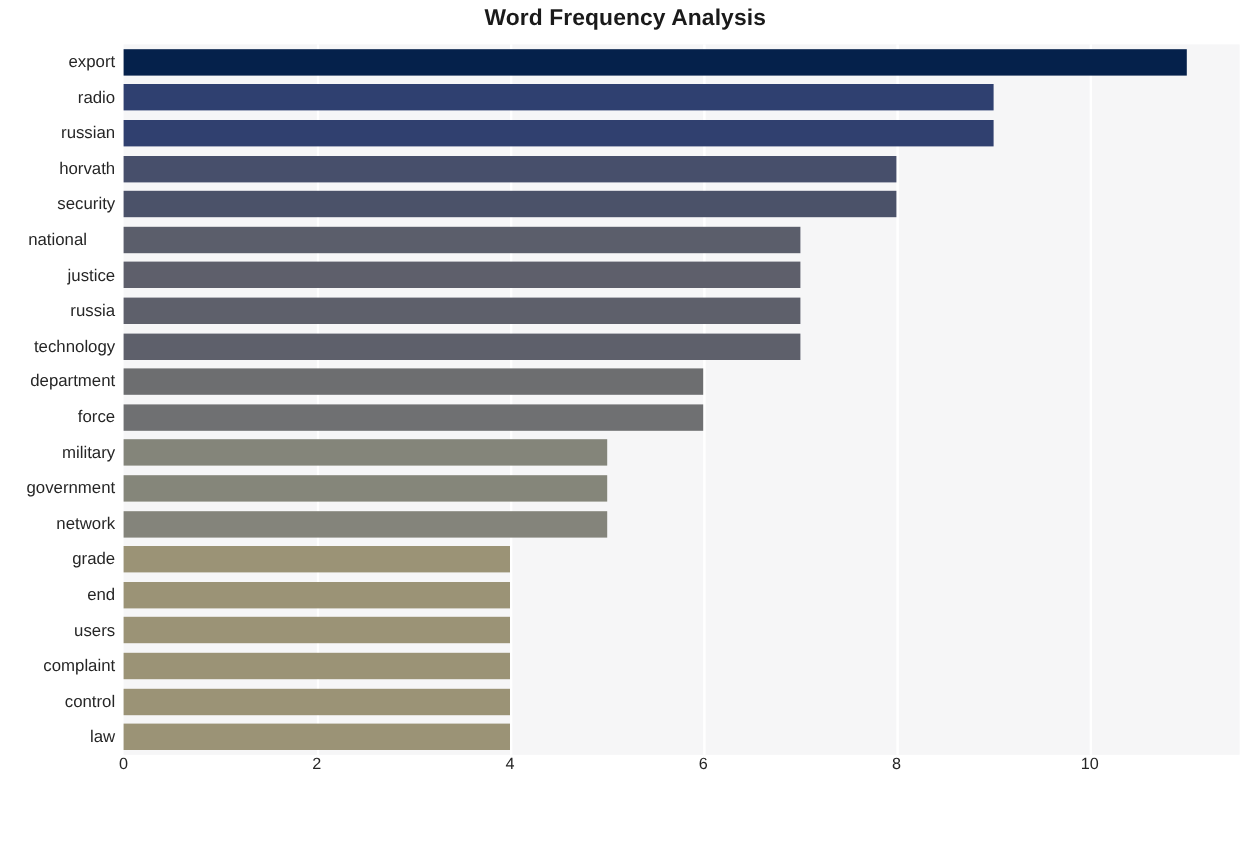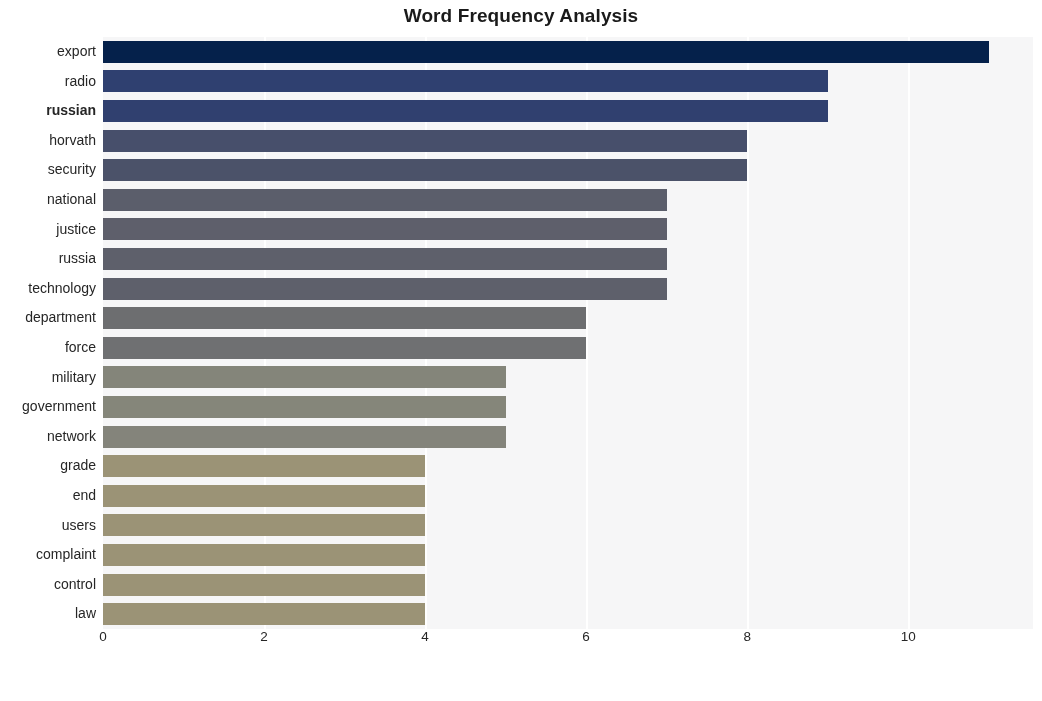--- a/index.html
+++ b/index.html
@@ -107,24 +107,24 @@
 </head>
 <body>
 
 <div id="figure">
 
   <div id="chart-title">Word Frequency Analysis</div>
 
   <div id="y-axis">
       <div class="ytick" style="top: 0px; height: 29.6px; line-height: 29.6px;">export</div>
       <div class="ytick" style="top: 29.6px; height: 29.6px; line-height: 29.6px; padding-left: 38px;">radio</div>
-      <div class="ytick" style="top: 59.2px; height: 29.6px; line-height: 29.6px; font-weight: bold;">russian</div>
+      <div class="ytick" style="top: 59.2px; height: 29.6px; line-height: 29.6px;">russian</div>
       <div class="ytick" style="top: 88.8px; height: 29.6px; line-height: 29.6px;">horvath</div>
       <div class="ytick" style="top: 118.4px; height: 29.6px; line-height: 29.6px;">security</div>
-      <div class="ytick" style="top: 148px; height: 29.6px; line-height: 29.6px;">national</div>
+      <div class="ytick" style="top: 148px; height: 29.6px; line-height: 29.6px; text-align: center;">national</div>
       <div class="ytick" style="top: 177.6px; height: 29.6px; line-height: 29.6px; padding-left: 20px;">justice</div>
       <div class="ytick" style="top: 207.2px; height: 29.6px; line-height: 29.6px;">russia</div>
       <div class="ytick" style="top: 236.8px; height: 29.6px; line-height: 29.6px;">technology</div>
       <div class="ytick" style="top: 266.4px; height: 29.6px; line-height: 29.6px;">department</div>
       <div class="ytick" style="top: 296px; height: 29.6px; line-height: 29.6px;">force</div>
       <div class="ytick" style="top: 325.6px; height: 29.6px; line-height: 29.6px; padding-left: 22px;">military</div>
       <div class="ytick" style="top: 355.2px; height: 29.6px; line-height: 29.6px;">government</div>
       <div class="ytick" style="top: 384.8px; height: 29.6px; line-height: 29.6px;">network</div>
       <div class="ytick" style="top: 414.4px; height: 29.6px; line-height: 29.6px;">grade</div>
       <div class="ytick" style="top: 444px; height: 29.6px; line-height: 29.6px;">end</div>

